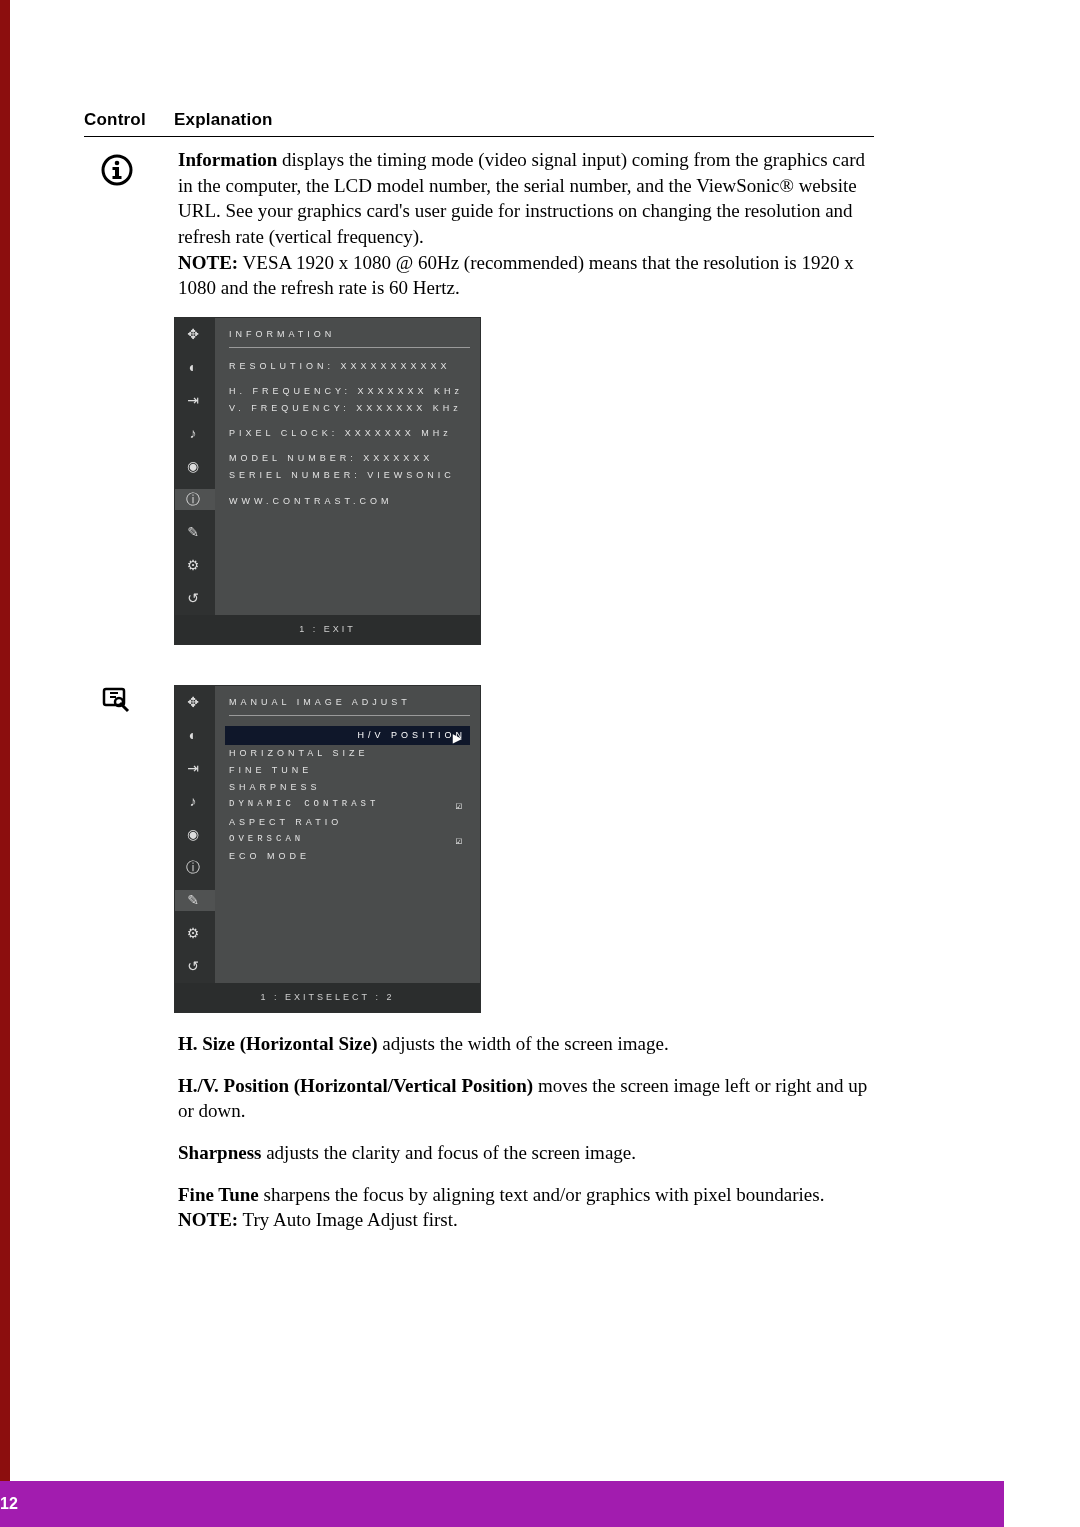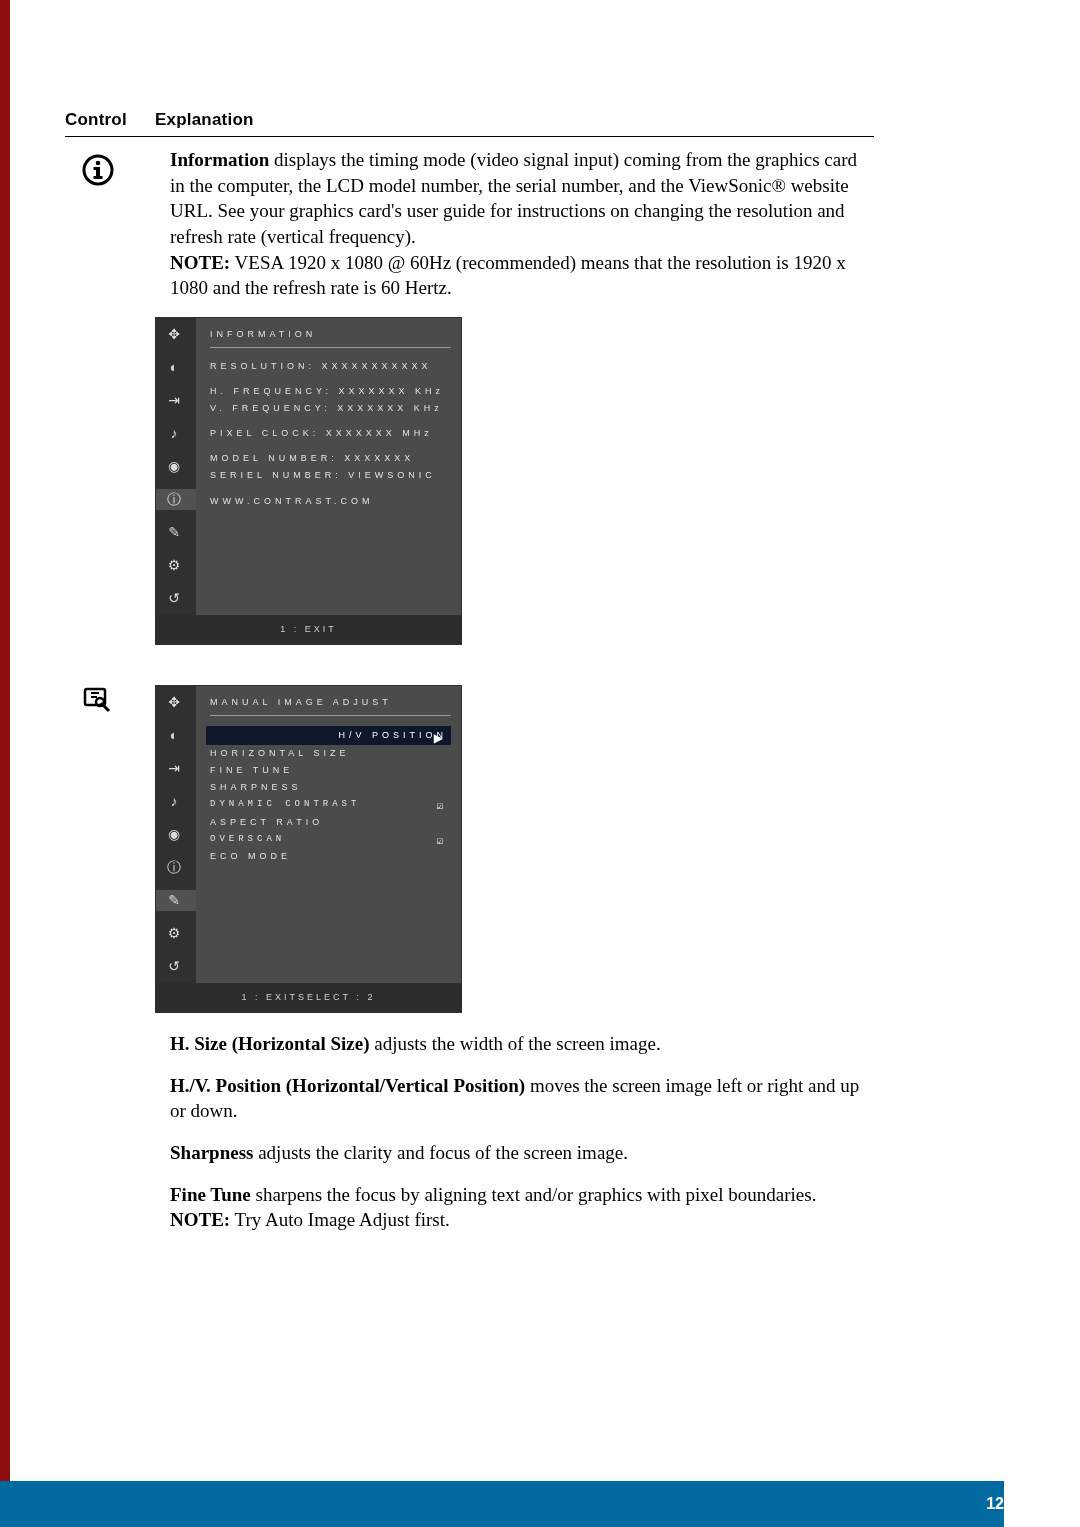--- a/index.html
+++ b/index.html
@@ -6,21 +6,21 @@
     margin: 0;
     font-family: "Times New Roman", Times, serif;
     font-size: 19px;
     color: #000;
     background: #fff;
   }
   .page {
     width: 1004px;
     min-height: 1527px;
     box-sizing: border-box;
-    padding: 110px 130px 0 65px;
+    padding: 110px 130px 0 84px;
     position: relative;
   }
   .header-row {
     display: flex;
     font-family: Arial, Helvetica, sans-serif;
     font-weight: bold;
     font-size: 17px;
     letter-spacing: 0.2px;
     margin-bottom: 6px;
   }
@@ -90,31 +90,31 @@
   .osd-footer {
     background: #2b2d2d;
     padding: 6px 14px;
     display: flex;
     justify-content: center;
     letter-spacing: 3px;
     font-size: 9px;
     color: #cfcfcf;
   }
 
-  .para { margin: 0 0 16px 15px; }
+  .para { margin: 0 0 16px 4px; }
 
   
   .footer-bar {
     position: absolute;
     left: 0; right: 0; bottom: 0;
     height: 46px;
-    background: #0369a1;
+    background: #a21caf;
     display: flex;
     align-items: center;
-    justify-content: flex-end;
+    justify-content: flex-start;
   }
   .footer-stripe {
     position: absolute;
     left: 0; bottom: 0;
     width: 10px; height: 1527px;
     top: 0;
     background: #8c0e0e;
   }
   .page-num {
     color: #fff;

